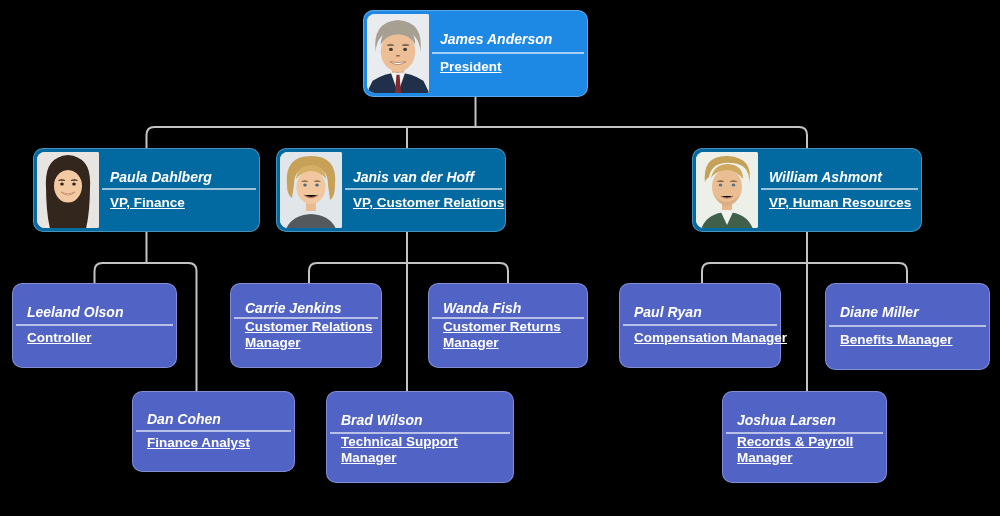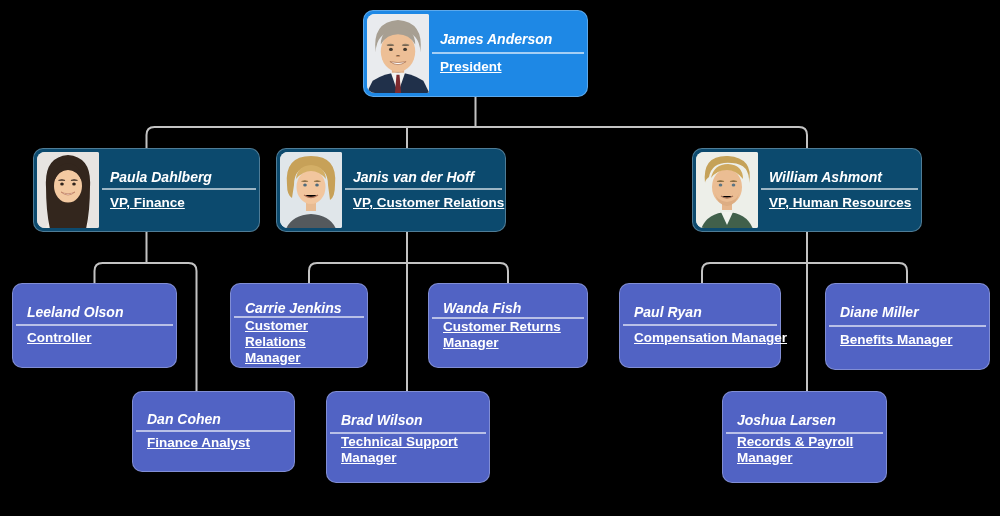--- a/index.html
+++ b/index.html
@@ -6,21 +6,21 @@
   #canvas{
     position:relative;width:1000px;height:516px;background:#000;overflow:hidden;
     font-family:"Liberation Sans",sans-serif;
   }
   #connectors{position:absolute;left:0;top:0;width:1000px;height:516px;}
   .node{
     position:absolute;display:flex;box-sizing:border-box;color:#fff;
     border-radius:10px;border:1px solid rgba(255,255,255,.28);
   }
   .lv-president{background:#1e88e5;}
-  .lv-vp{background:#0c4a6e;}
+  .lv-vp{background:#0369a1;}
   .lv-mgr{background:#5163c4;}
   .photo{flex:0 0 62px;margin:3px 0 3px 3px;border-radius:8px 2px 2px 8px;overflow:hidden;background:#e9ebee;}
   .photo svg{display:block;width:100%;height:100%;}
   .content{flex:1;display:flex;flex-direction:column;min-width:0;margin:16px 3px;}
   .name{
     flex:1;display:flex;align-items:center;padding:0 4px 0 8px;
     font-style:italic;font-weight:bold;font-size:14px;white-space:nowrap;
     border-bottom:2px solid rgba(255,255,255,.6);
   }
   .title{
@@ -131,21 +131,21 @@
     </div>
   </div>
 
   <div class="node lv-mgr nophoto" style="left:12px;top:283px;width:165px;height:85px">
     <div class="content">
       <div class="name">Leeland Olson</div>
       <div class="title nowrap">Controller</div>
     </div>
   </div>
 
-  <div class="node lv-mgr nophoto" style="left:230px;top:283px;width:138px;height:85px">
+  <div class="node lv-mgr nophoto" style="left:230px;top:283px;width:152px;height:85px">
     <div class="content">
       <div class="name">Carrie Jenkins</div>
       <div class="title">Customer Relations Manager</div>
     </div>
   </div>
 
   <div class="node lv-mgr nophoto" style="left:428px;top:283px;width:160px;height:85px">
     <div class="content">
       <div class="name">Wanda Fish</div>
       <div class="title">Customer Returns Manager</div>
@@ -166,21 +166,21 @@
     </div>
   </div>
 
   <div class="node lv-mgr nophoto" style="left:132px;top:391px;width:163px;height:81px">
     <div class="content">
       <div class="name">Dan Cohen</div>
       <div class="title nowrap">Finance Analyst</div>
     </div>
   </div>
 
-  <div class="node lv-mgr nophoto" style="left:326px;top:391px;width:164px;height:92px">
+  <div class="node lv-mgr nophoto" style="left:326px;top:391px;width:188px;height:92px">
     <div class="content">
       <div class="name">Brad Wilson</div>
       <div class="title">Technical Support Manager</div>
     </div>
   </div>
 
   <div class="node lv-mgr nophoto" style="left:722px;top:391px;width:165px;height:92px">
     <div class="content">
       <div class="name">Joshua Larsen</div>
       <div class="title">Records &amp; Payroll Manager</div>

